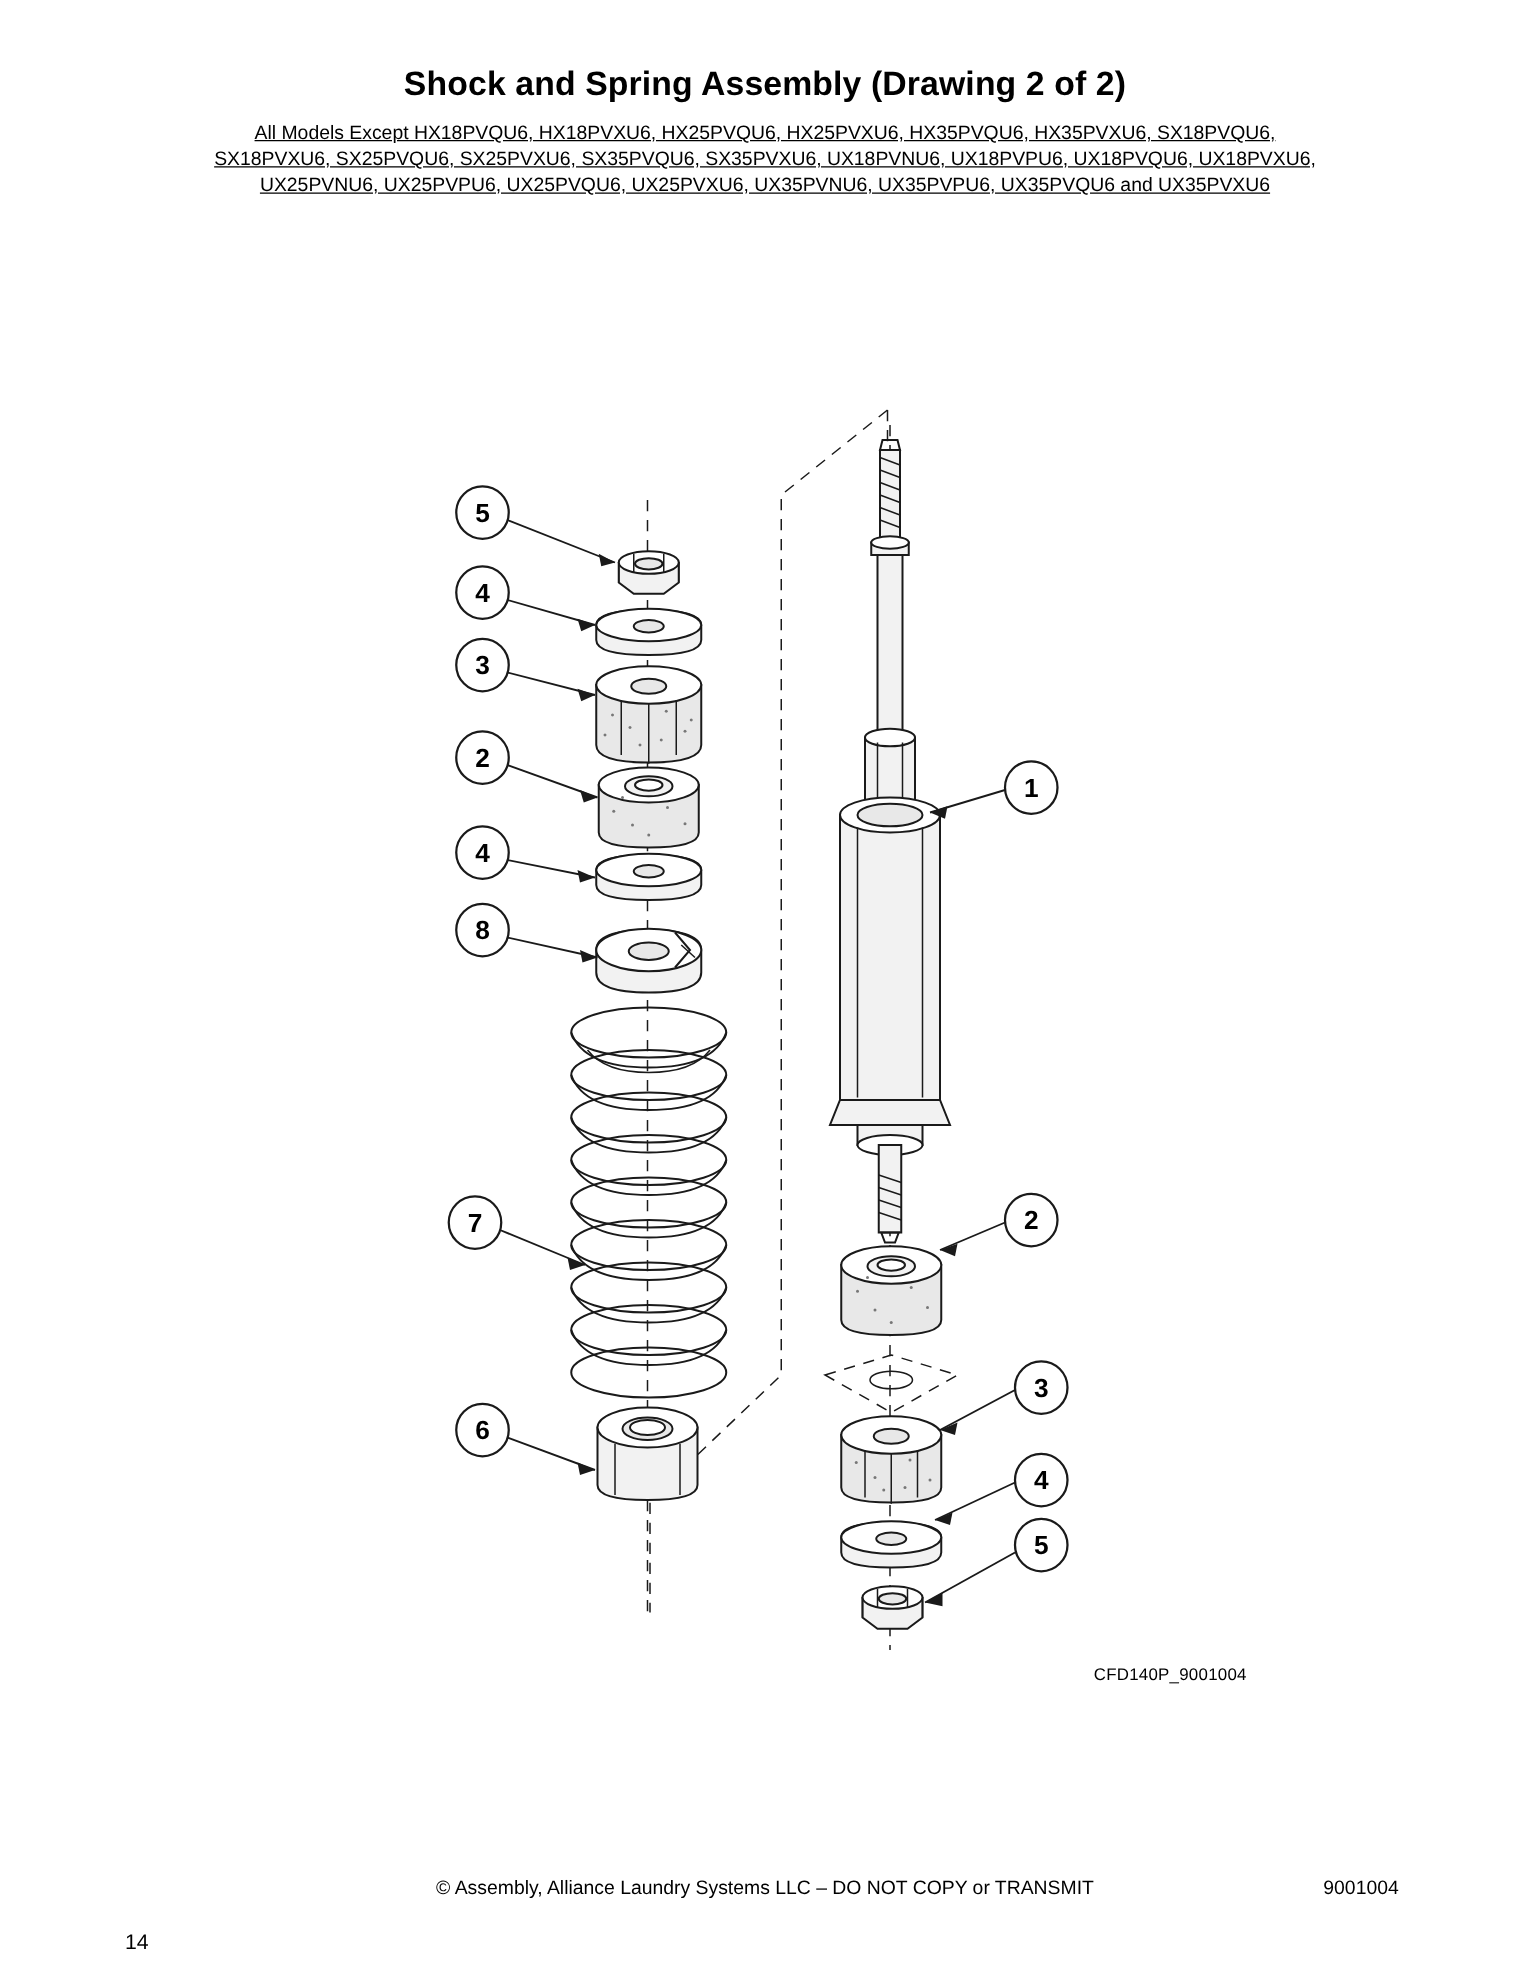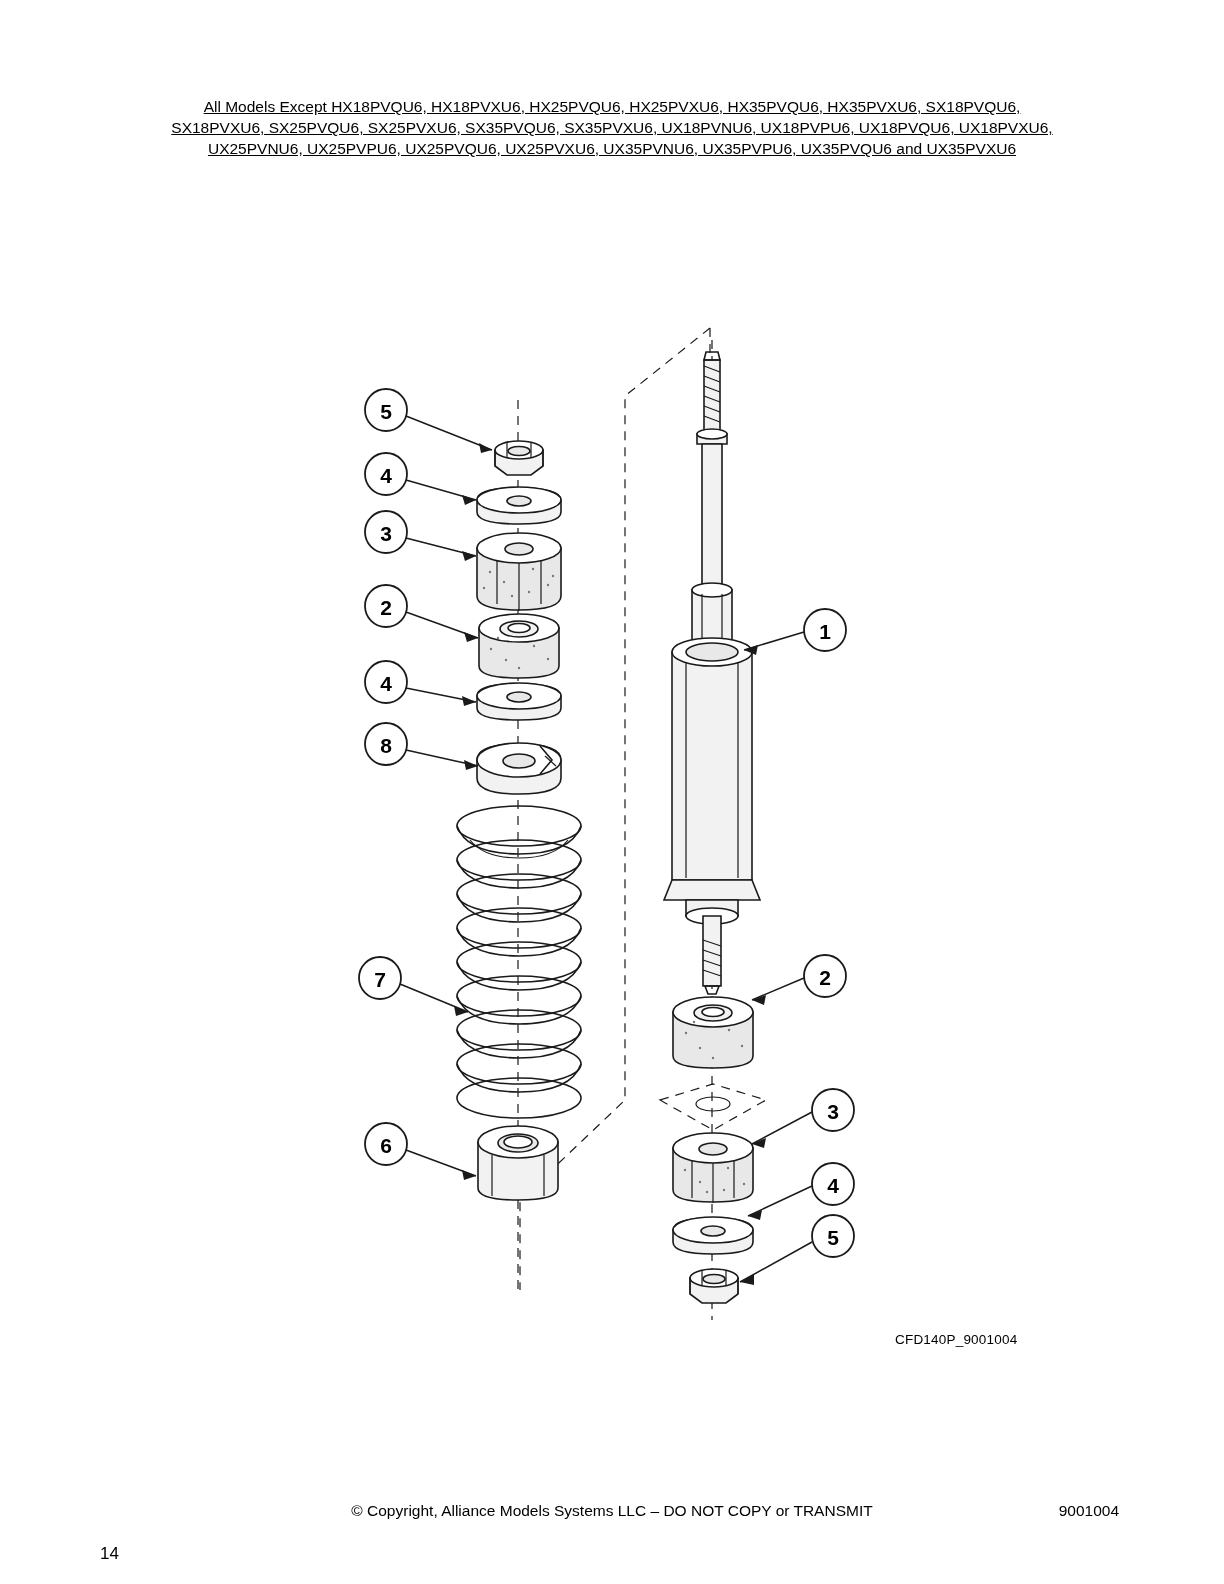--- a/index.html
+++ b/index.html
@@ -45,21 +45,21 @@
     left: 0;
     width: 1224px;
     height: 1180px;
   }
   .drawing svg {
     display: block;
   }
   .figref {
     position: absolute;
     top: 1332px;
-    left: 895px;
+    left: 875px;
     font-size: 13.5px;
     letter-spacing: 0.2px;
   }
   .footer-page {
     position: absolute;
     top: 1500px;
     left: 100px;
     font-size: 17px;
     margin-top: 44px;
   }
@@ -92,20 +92,21 @@
   .white { fill: #ffffff; stroke: #1a1a1a; stroke-width: 1.6; }
   .lead { fill: none; stroke: #1a1a1a; stroke-width: 1.5; }
   .dash { fill: none; stroke: #1a1a1a; stroke-width: 1.2; stroke-dasharray: 9 7; }
   .bub { fill: #ffffff; stroke: #1a1a1a; stroke-width: 1.8; }
 </style>
 </head>
 <body>
 
 <div class="page">
 
+  <div class="title">Shock and Spring Assembly (Drawing 2 of 2)</div>
   <div class="subtitle">All Models Except HX18PVQU6, HX18PVXU6, HX25PVQU6, HX25PVXU6, HX35PVQU6, HX35PVXU6, SX18PVQU6, SX18PVXU6, SX25PVQU6, SX25PVXU6, SX35PVQU6, SX35PVXU6, UX18PVNU6, UX18PVPU6, UX18PVQU6, UX18PVXU6, UX25PVNU6, UX25PVPU6, UX25PVQU6, UX25PVXU6, UX35PVNU6, UX35PVPU6, UX35PVQU6 and UX35PVXU6</div>
 
   <div class="drawing">
     <svg width="1224" height="1180" viewBox="0 0 1224 1180" xmlns="http://www.w3.org/2000/svg">
 
       <g>
         <path class="dash" d="M710 128 L625 196 L625 900 L520 1000 L520 1090"></path>
         <path class="dash" d="M710 128 L710 160"></path>
       </g>
 
@@ -379,16 +380,16 @@
         <circle class="bub" cx="833" cy="1036" r="21"></circle>
         <text x="833" y="1037">5</text>
       </g>
 
     </svg>
   </div>
 
   <div class="figref">CFD140P_9001004</div>
 
   <div class="footer-page">14</div>
-  <div class="footer-copy">© Copyright, Alliance Models Systems LLC – DO NOT COPY or TRANSMIT</div>
+  <div class="footer-copy">© Assembly, Alliance Laundry Systems LLC – DO NOT COPY or TRANSMIT</div>
   <div class="footer-doc">9001004</div>
 
 </div>
 
 </body></html>

